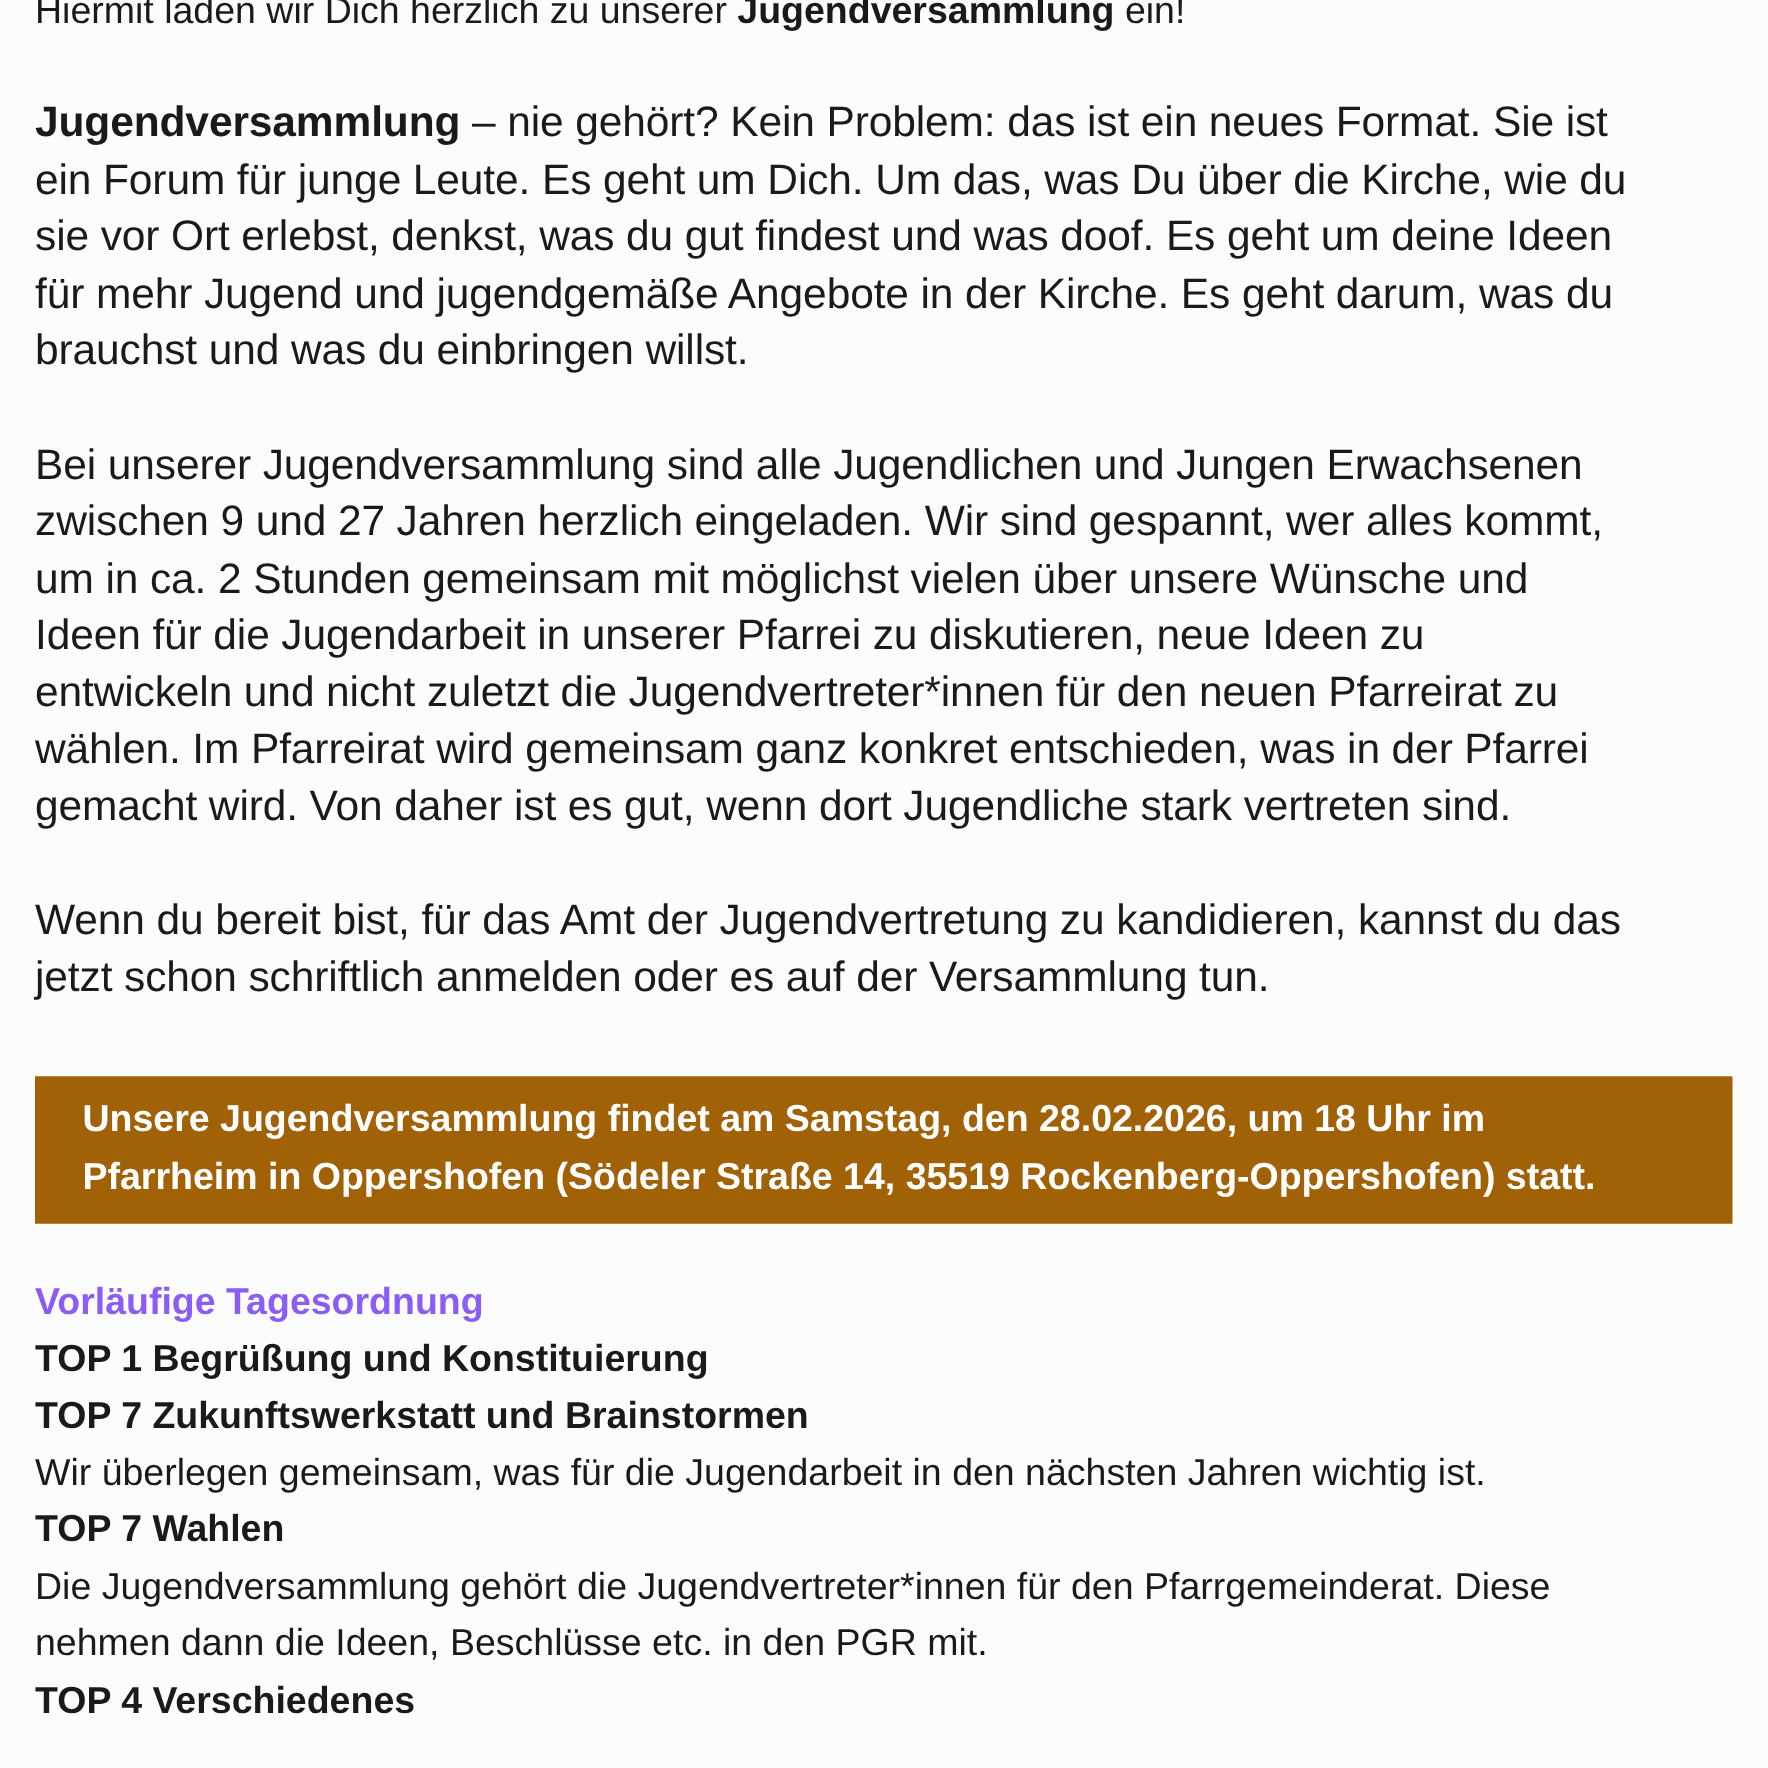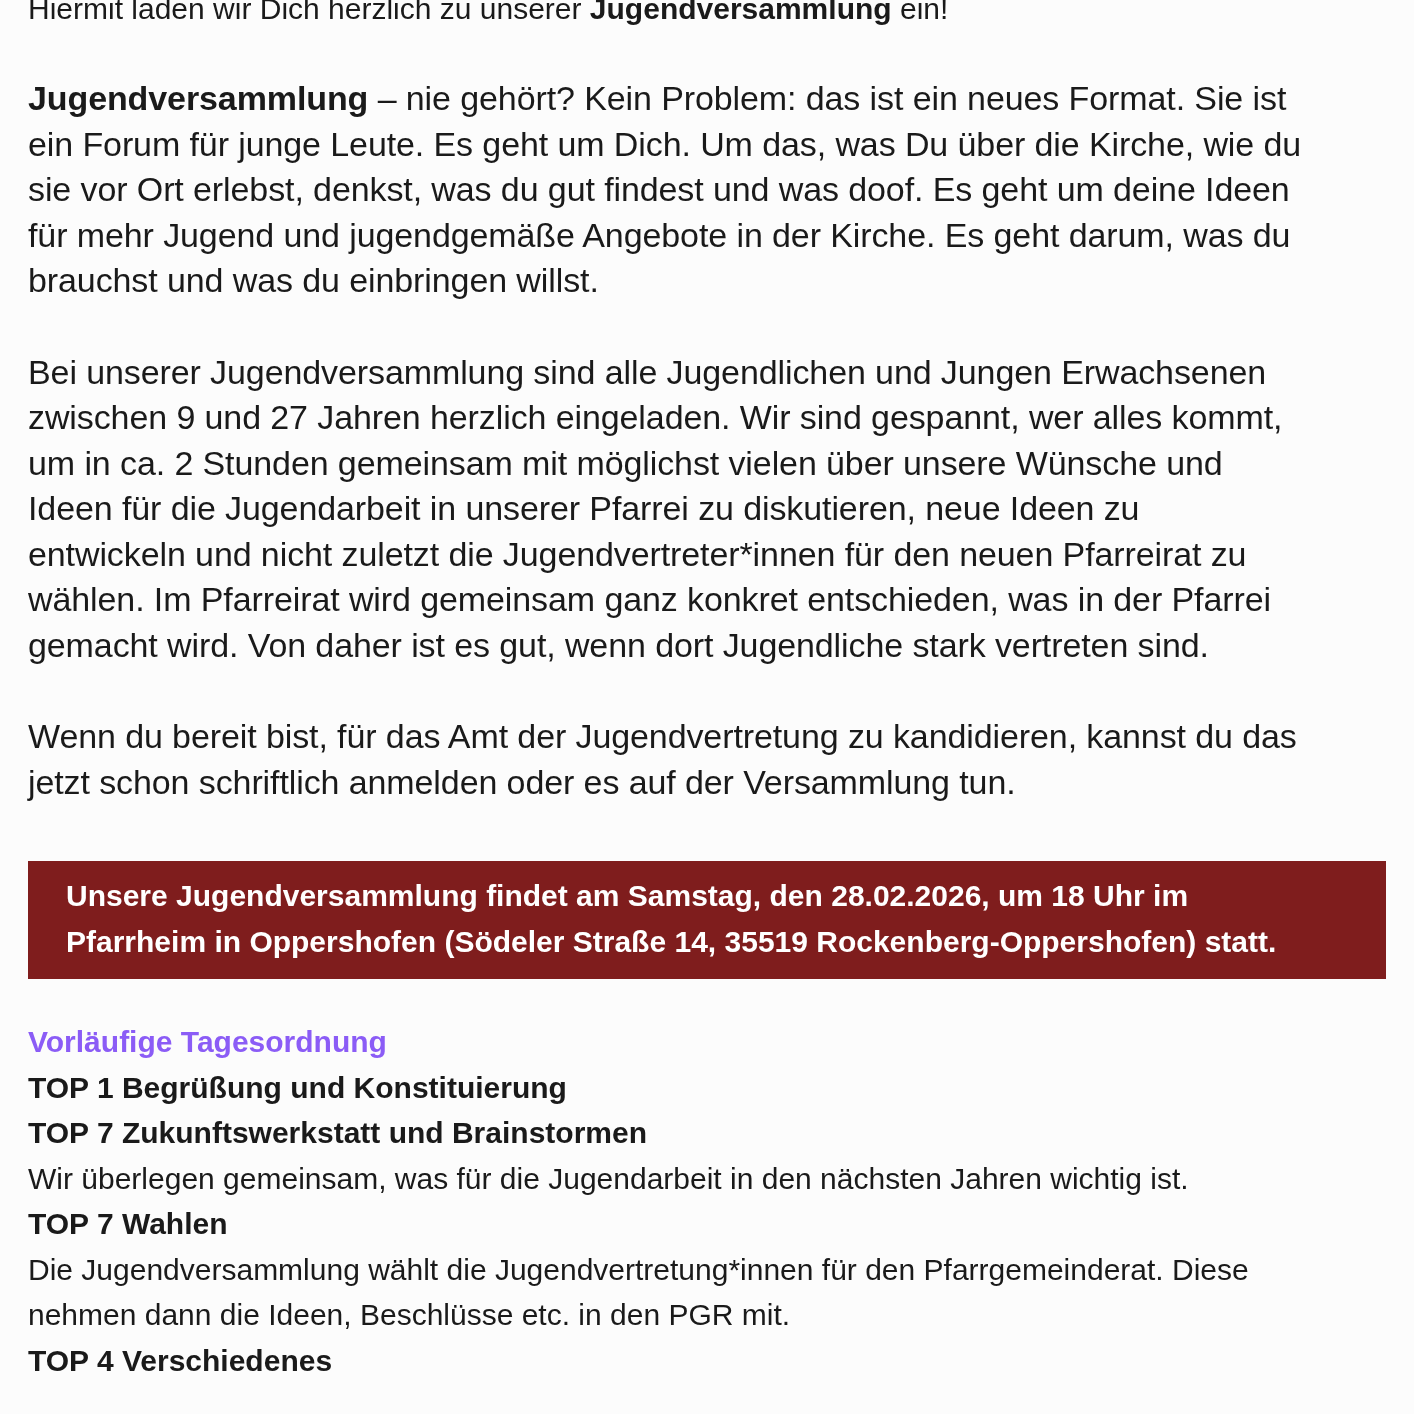--- a/index.html
+++ b/index.html
@@ -54,21 +54,21 @@
   .gap-para {
     height: 46px;
   }
 
   strong, b {
     font-weight: 700;
   }
 
   
   .callout {
-    background: #7f1d1d;
+    background: #a16207;
     color: #ffffff;
     font-weight: 700;
     font-size: 30px;
     line-height: 46px;
     padding: 12px 52px 14px 38px;
     box-sizing: border-box;
     margin: 0;
     width: 1358px;
   }
 
@@ -129,17 +129,17 @@
   <div class="spacer-after-callout"></div>
 
   <h3 class="section-title">Vorläufige Tagesordnung</h3>
 
   <div class="top-heading">TOP 1 Begrüßung und Konstituierung</div>
 
   <div class="top-heading">TOP 7 Zukunftswerkstatt und Brainstormen</div>
   <div class="top-body">Wir überlegen gemeinsam, was für die Jugendarbeit in den nächsten Jahren wichtig ist.</div>
 
   <div class="top-heading">TOP 7 Wahlen</div>
-  <div class="top-body">Die Jugendversammlung wählt die Jugendvertretung*innen für den Pfarrgemeinderat. Diese nehmen dann die Ideen, Beschlüsse etc. in den PGR mit.</div>
+  <div class="top-body">Die Jugendversammlung gehört die Jugendvertreter*innen für den Pfarrgemeinderat. Diese nehmen dann die Ideen, Beschlüsse etc. in den PGR mit.</div>
 
   <div class="top-heading">TOP 4 Verschiedenes</div>
 
 </div>
 
 </body></html>

